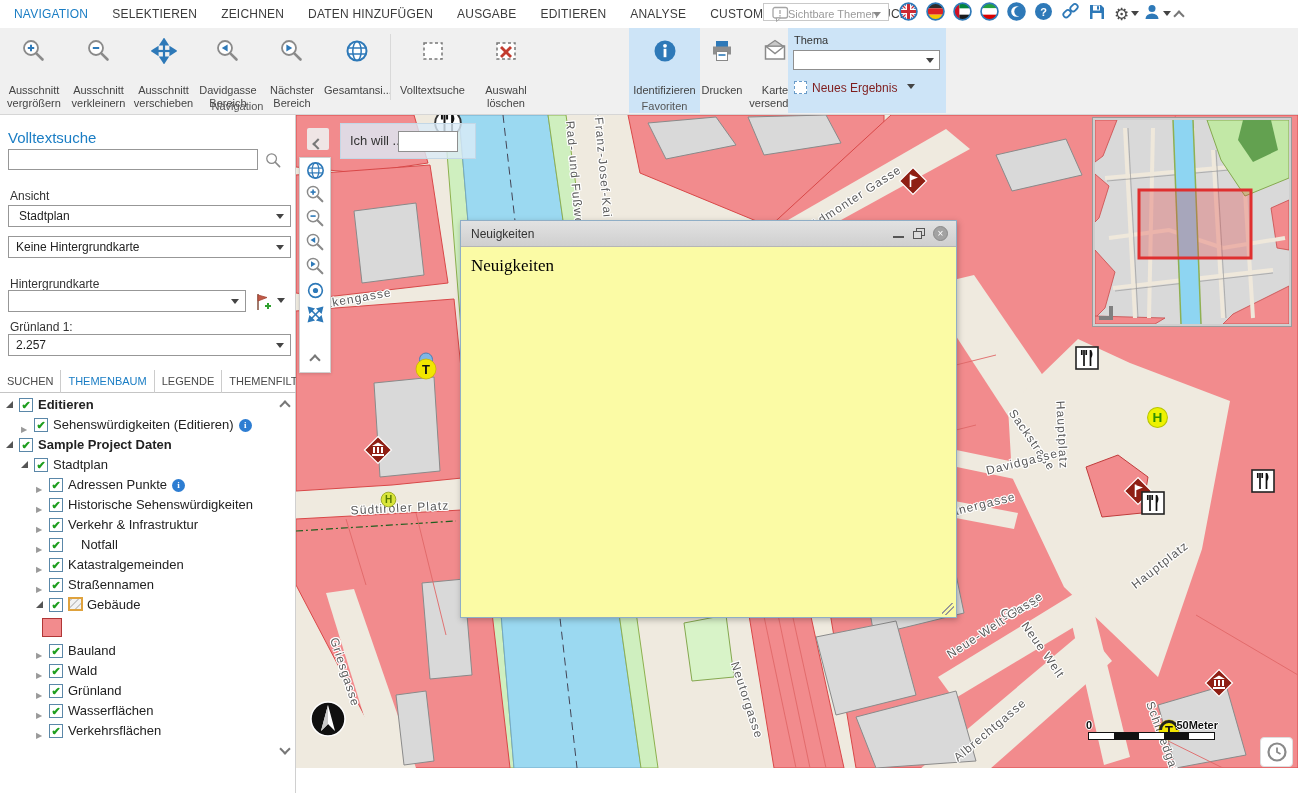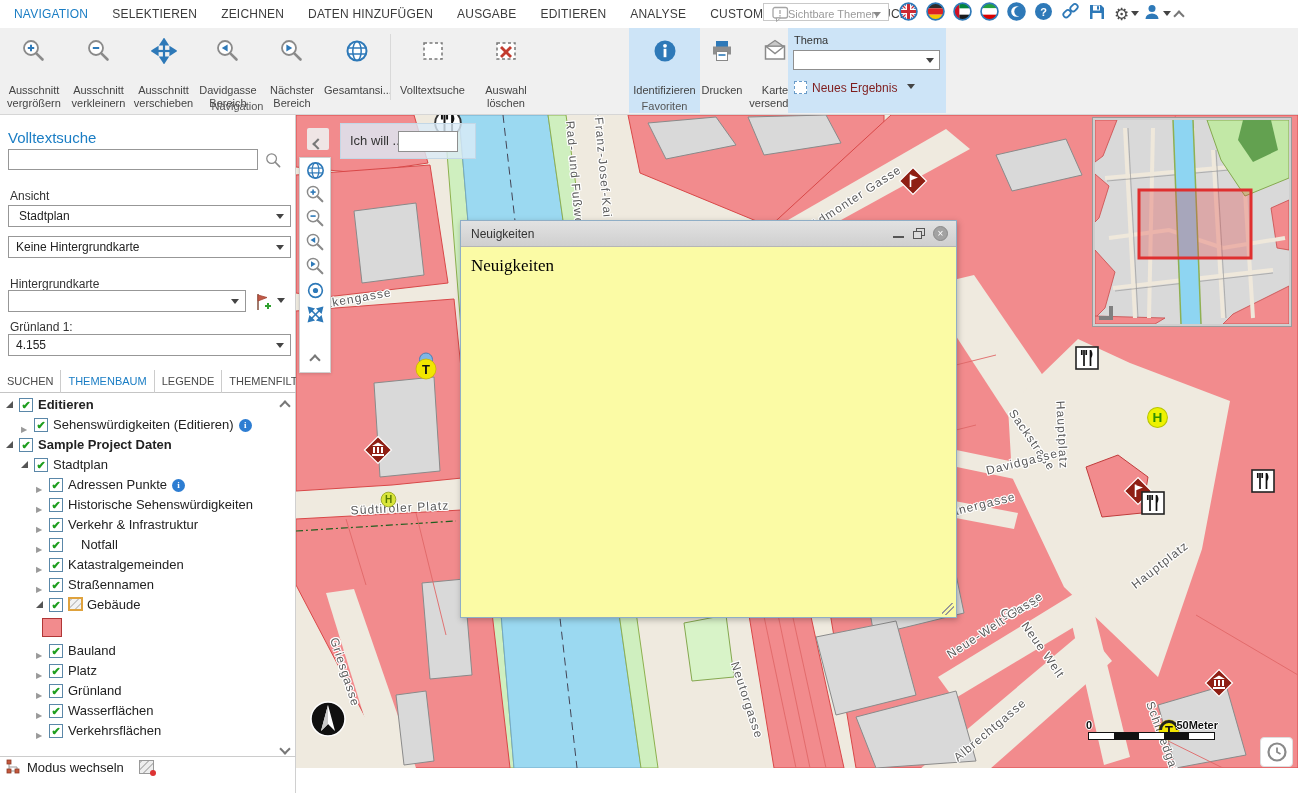--- a/index.html
+++ b/index.html
@@ -422,21 +422,21 @@
     </div>
     <span id="ka-flag"><svg width="20" height="20" viewBox="0 0 20 20">
           <path d="M5,2 L5,18" stroke="#8a5a4a" stroke-width="1.6"></path>
           <path d="M5,3 L14,5.5 L5,9 Z" fill="#C05A48" stroke="#a34434" stroke-width="0.8"></path>
           <path d="M12,14 h6 M15,11 v6" stroke="#2FA12F" stroke-width="2"></path>
         </svg></span>
     <span id="ka-caret" class="caret"></span>
 
     <div class="fld-label" style="top:205px">Grünland 1:</div>
     <div class="sel" style="top:219px;width:283px">
-      <span>4.155</span>
+      <span>2.257</span>
       <span class="caret"></span>
     </div>
 
     <div id="tabs"><span class="tab">SUCHEN</span><span class="tab active">THEMENBAUM</span><span class="tab">LEGENDE</span><span class="tab">THEMENFILTER</span></div>
     <div id="tree">
         <div class="trow bold">
           <span class="texp exp" style="left: 6px;"></span>
           <span class="tcb" style="left: 19px;">
             <span class="ck">✔</span>
           </span>
@@ -520,21 +520,21 @@
           <span class="tcb" style="left: 49px;">
             <span class="ck">✔</span>
           </span>
           <span class="tlabel" style="left: 68px;">Bauland</span>
         </div>
         <div class="trow">
           <span class="texp" style="left: 36px;">▶</span>
           <span class="tcb" style="left: 49px;">
             <span class="ck">✔</span>
           </span>
-          <span class="tlabel" style="left: 68px;">Platz</span>
+          <span class="tlabel" style="left: 68px;">Wald</span>
         </div>
         <div class="trow">
           <span class="texp" style="left: 36px;">▶</span>
           <span class="tcb" style="left: 49px;">
             <span class="ck">✔</span>
           </span>
           <span class="tlabel" style="left: 68px;">Grünland</span>
         </div>
         <div class="trow">
           <span class="texp" style="left: 36px;">▶</span>
@@ -547,31 +547,20 @@
           <span class="texp" style="left: 36px;">▶</span>
           <span class="tcb" style="left: 49px;">
             <span class="ck">✔</span>
           </span>
           <span class="tlabel" style="left: 68px;">Verkehrsflächen</span>
         </div>
       </div>
     <span id="tree-scroll-up" class="chev up"></span>
     <span id="tree-scroll-down" class="chev down"></span>
 
-    <div id="modus-bar">
-      <span id="modus-icon"><svg width="15" height="15" viewBox="0 0 15 15">
-            <path d="M3,5 V12 M3,12 H9 M3,8 H11 M11,8 V10" stroke="#999" stroke-width="1" fill="none"></path>
-            <g fill="#C4573C" stroke="#8d3a26" stroke-width="0.8">
-              <rect x="1" y="1" width="4" height="4"></rect>
-              <rect x="1" y="10" width="4" height="4"></rect>
-              <rect x="9" y="10" width="4" height="4"></rect>
-            </g>
-          </svg></span><span>Modus wechseln</span>
-      <span id="modus-swatch"><i></i></span>
-    </div>
   </div>
 
   <div id="map">
     <svg id="map-svg" width="1002" height="653" viewBox="0 0 1002 653">
       <rect x="0" y="0" width="1002" height="653" fill="#EFEADF"></rect>
 
       <polygon points="148,0 163,0 218,653 200,653" fill="#CFEFBF" stroke="#8DB04E" stroke-width="1"></polygon>
       <polygon points="163,0 252,0 345,653 218,653" fill="#9BD9F1" stroke="#74A9C7" stroke-width="1"></polygon>
       <line x1="207" y1="0" x2="281" y2="653" stroke="#445" stroke-width="1" stroke-dasharray="8,5"></line>
       <polygon points="252,0 270,0 362,653 345,653" fill="#CFEFBF" stroke="#8DB04E" stroke-width="1"></polygon>

